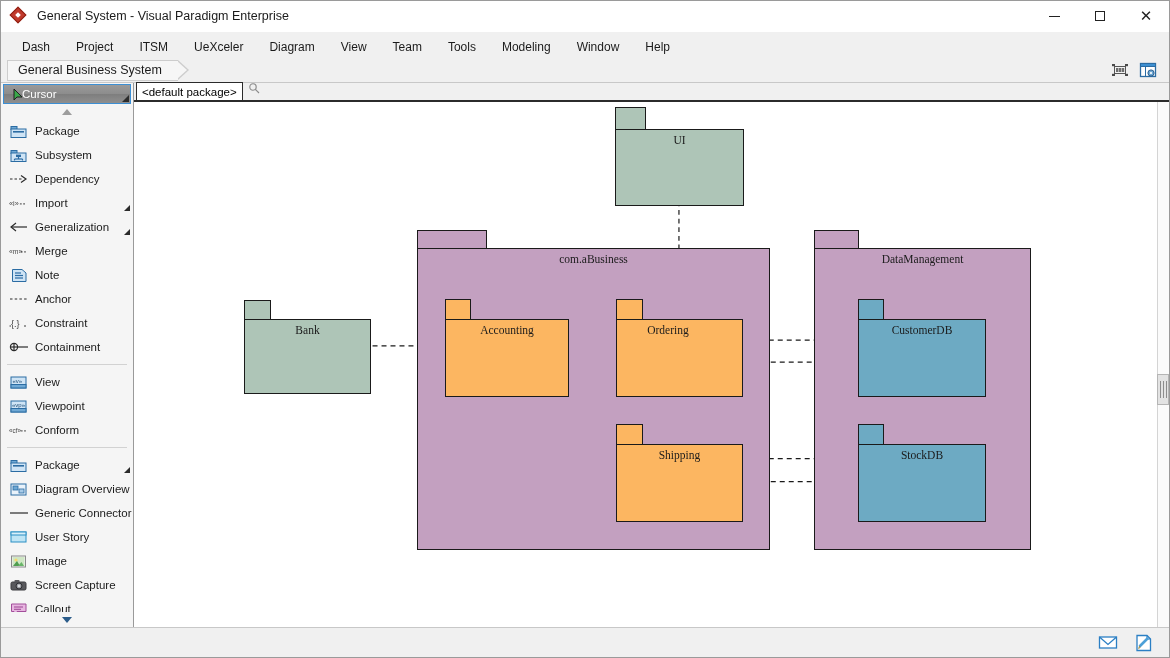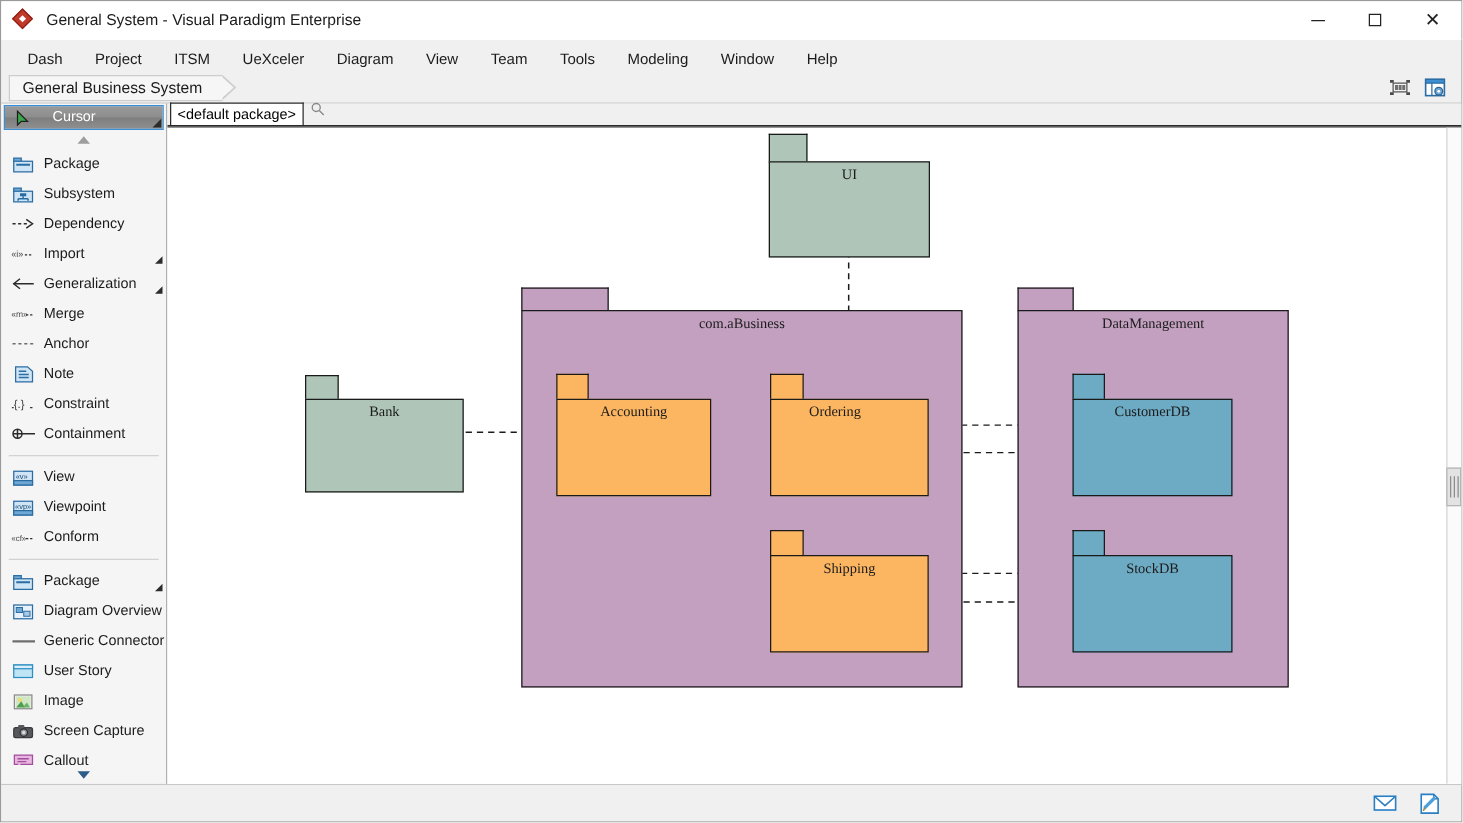--- a/index.html
+++ b/index.html
@@ -130,21 +130,21 @@
   }
   .pal-header {
     height: 20px;
     margin: 1px 2px 0 2px;
     background: linear-gradient(to bottom,#9a9a9a 0%, #8d8d8d 48%, #7e7e7e 52%, #8f8f8f 100%);
     border: 1px solid #3c8fd4;
     display: flex; align-items: center;
     position: relative;
     flex: 0 0 auto;
   }
-  .pal-header .lbl { color: #ffffff; font-size: 11.5px; margin-left: 38px; }
+  .pal-header .lbl { color: #ffffff; font-size: 11.5px; margin-left: 18px; }
   .pal-header .corner {
     position: absolute; right: 1px; bottom: 1px;
     width: 0; height: 0;
     border-left: 7px solid transparent;
     border-bottom: 7px solid #2b2b2b;
   }
   .cursor-ic { position: absolute; left: 7px; top: 3px; width: 14px; height: 14px; }
   .scroll-arrow {
     height: 15px; display:flex; align-items:center; justify-content:center;
     flex: 0 0 auto;
@@ -395,37 +395,37 @@
             <svg width="22" height="12" viewBox="0 0 22 12">
               <text x="0" y="9" font-family="Liberation Sans, sans-serif" font-size="7.5" fill="#4a4a4a">«m»</text>
               <line x1="13" y1="7" x2="20" y2="7" stroke="#2b2b2b" stroke-width="1" stroke-dasharray="2,1.6"></line>
             </svg>
           </span>
           <span>Merge</span>
         </div>
 
         <div class="pal-item">
           <span class="ic">
-            <svg width="20" height="12" viewBox="0 0 20 12">
-              <line x1="1" y1="6" x2="19" y2="6" stroke="#6e6e6e" stroke-width="1.3" stroke-dasharray="2.5,2.2"></line>
-            </svg>
-          </span>
-          <span>Anchor</span>
-        </div>
-
-        <div class="pal-item">
-          <span class="ic">
             <svg width="17" height="15" viewBox="0 0 17 15">
               <polygon points="1.5,1.5 11,1.5 15,5 15,13.5 1.5,13.5" fill="#cfe4f5" stroke="#2b6ca3"></polygon>
               <line x1="4" y1="5" x2="10" y2="5" stroke="#2b6ca3" stroke-width="1.2"></line>
               <line x1="4" y1="7.5" x2="12" y2="7.5" stroke="#2b6ca3" stroke-width="1.2"></line>
               <line x1="4" y1="10" x2="12" y2="10" stroke="#2b6ca3" stroke-width="1.2"></line>
             </svg>
           </span>
           <span>Note</span>
+        </div>
+
+        <div class="pal-item">
+          <span class="ic">
+            <svg width="20" height="12" viewBox="0 0 20 12">
+              <line x1="1" y1="6" x2="19" y2="6" stroke="#6e6e6e" stroke-width="1.3" stroke-dasharray="2.5,2.2"></line>
+            </svg>
+          </span>
+          <span>Anchor</span>
         </div>
 
         <div class="pal-item">
           <span class="ic">
             <svg width="20" height="12" viewBox="0 0 20 12">
               <text x="2" y="9.5" font-family="Liberation Sans, sans-serif" font-size="9" fill="#3a3a3a">{.}</text>
               <line x1="0.5" y1="9" x2="2" y2="9" stroke="#3a3a3a" stroke-width="1"></line>
               <line x1="15" y1="9" x2="17" y2="9" stroke="#3a3a3a" stroke-width="1"></line>
             </svg>
           </span>

